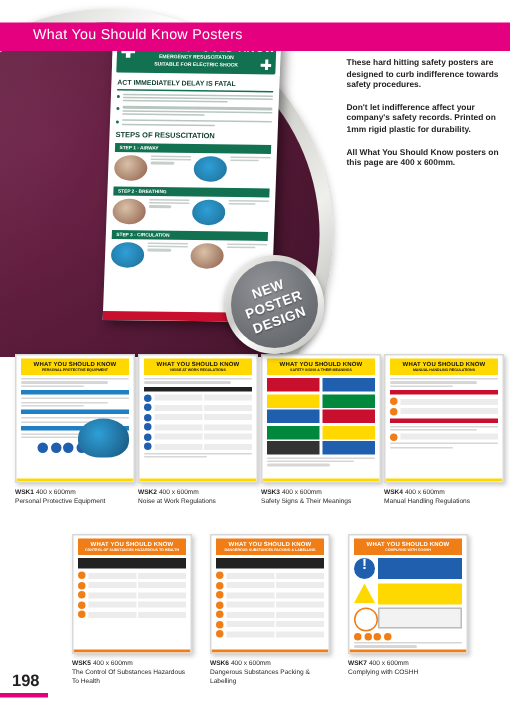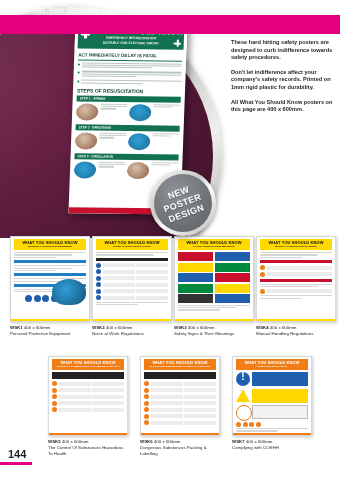--- a/index.html
+++ b/index.html
@@ -4,21 +4,21 @@
 <style>
   html,body{margin:0;padding:0;background:#ffffff;}
   body{width:340px;height:480px;overflow:hidden;position:relative;
        font-family:"Liberation Sans","DejaVu Sans",sans-serif;}
 
   .page{position:absolute;inset:0;background:#ffffff;overflow:hidden;}
 
   
   .header-bar{position:absolute;left:0;top:15px;width:340px;height:19px;
     background:#e4007f;z-index:40;}
-  .header-title{position:absolute;left:22px;top:4px;z-index:41;
+  .header-title{position:absolute;left:22px;top:18px;z-index:41;
     color:#ffffff;font-size:9.5px;letter-spacing:.2px;font-weight:400;}
 
   
   .hero{position:absolute;left:0;top:0;width:228px;height:238px;overflow:hidden;}
 
   .disc-rim{position:absolute;left:-78px;top:6px;width:300px;height:300px;
     border-radius:50%;
     background:linear-gradient(135deg,#f2f2f0 0%,#d9d9d6 18%,#ffffff 34%,
               #c9c9c5 52%,#efefec 70%,#b9b9b4 86%,#e8e8e4 100%);
     box-shadow:0 2px 6px rgba(0,0,0,.28);}
@@ -569,16 +569,16 @@
         <div class="t-foot orange"></div>
       </div>
       <div class="cap">
         <div class="c1"><span>WSK7</span>
           <span class="sz">400 x 600mm</span></div>
         <div class="c2">Complying with COSHH</div>
       </div>
     </div>
   </div>
 
-  <div class="pageno">144</div>
+  <div class="pageno">198</div>
   <div class="pageno-rule"></div>
 
 </div>
 
 </body></html>

